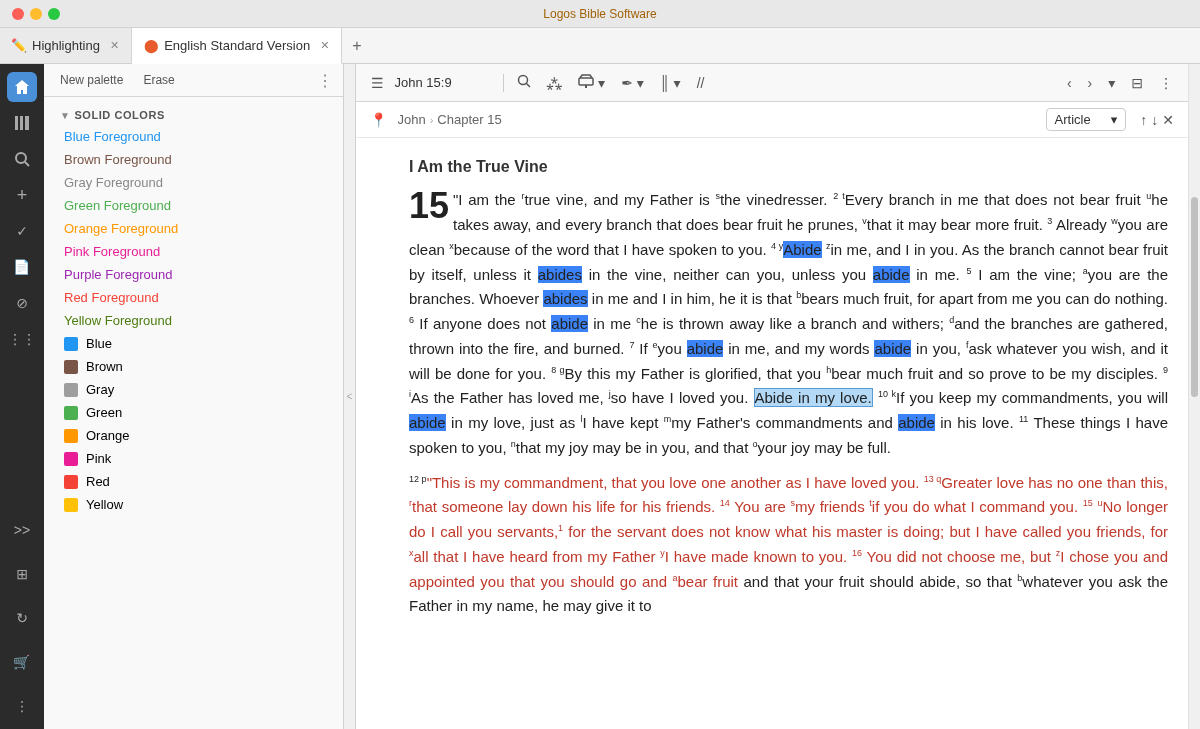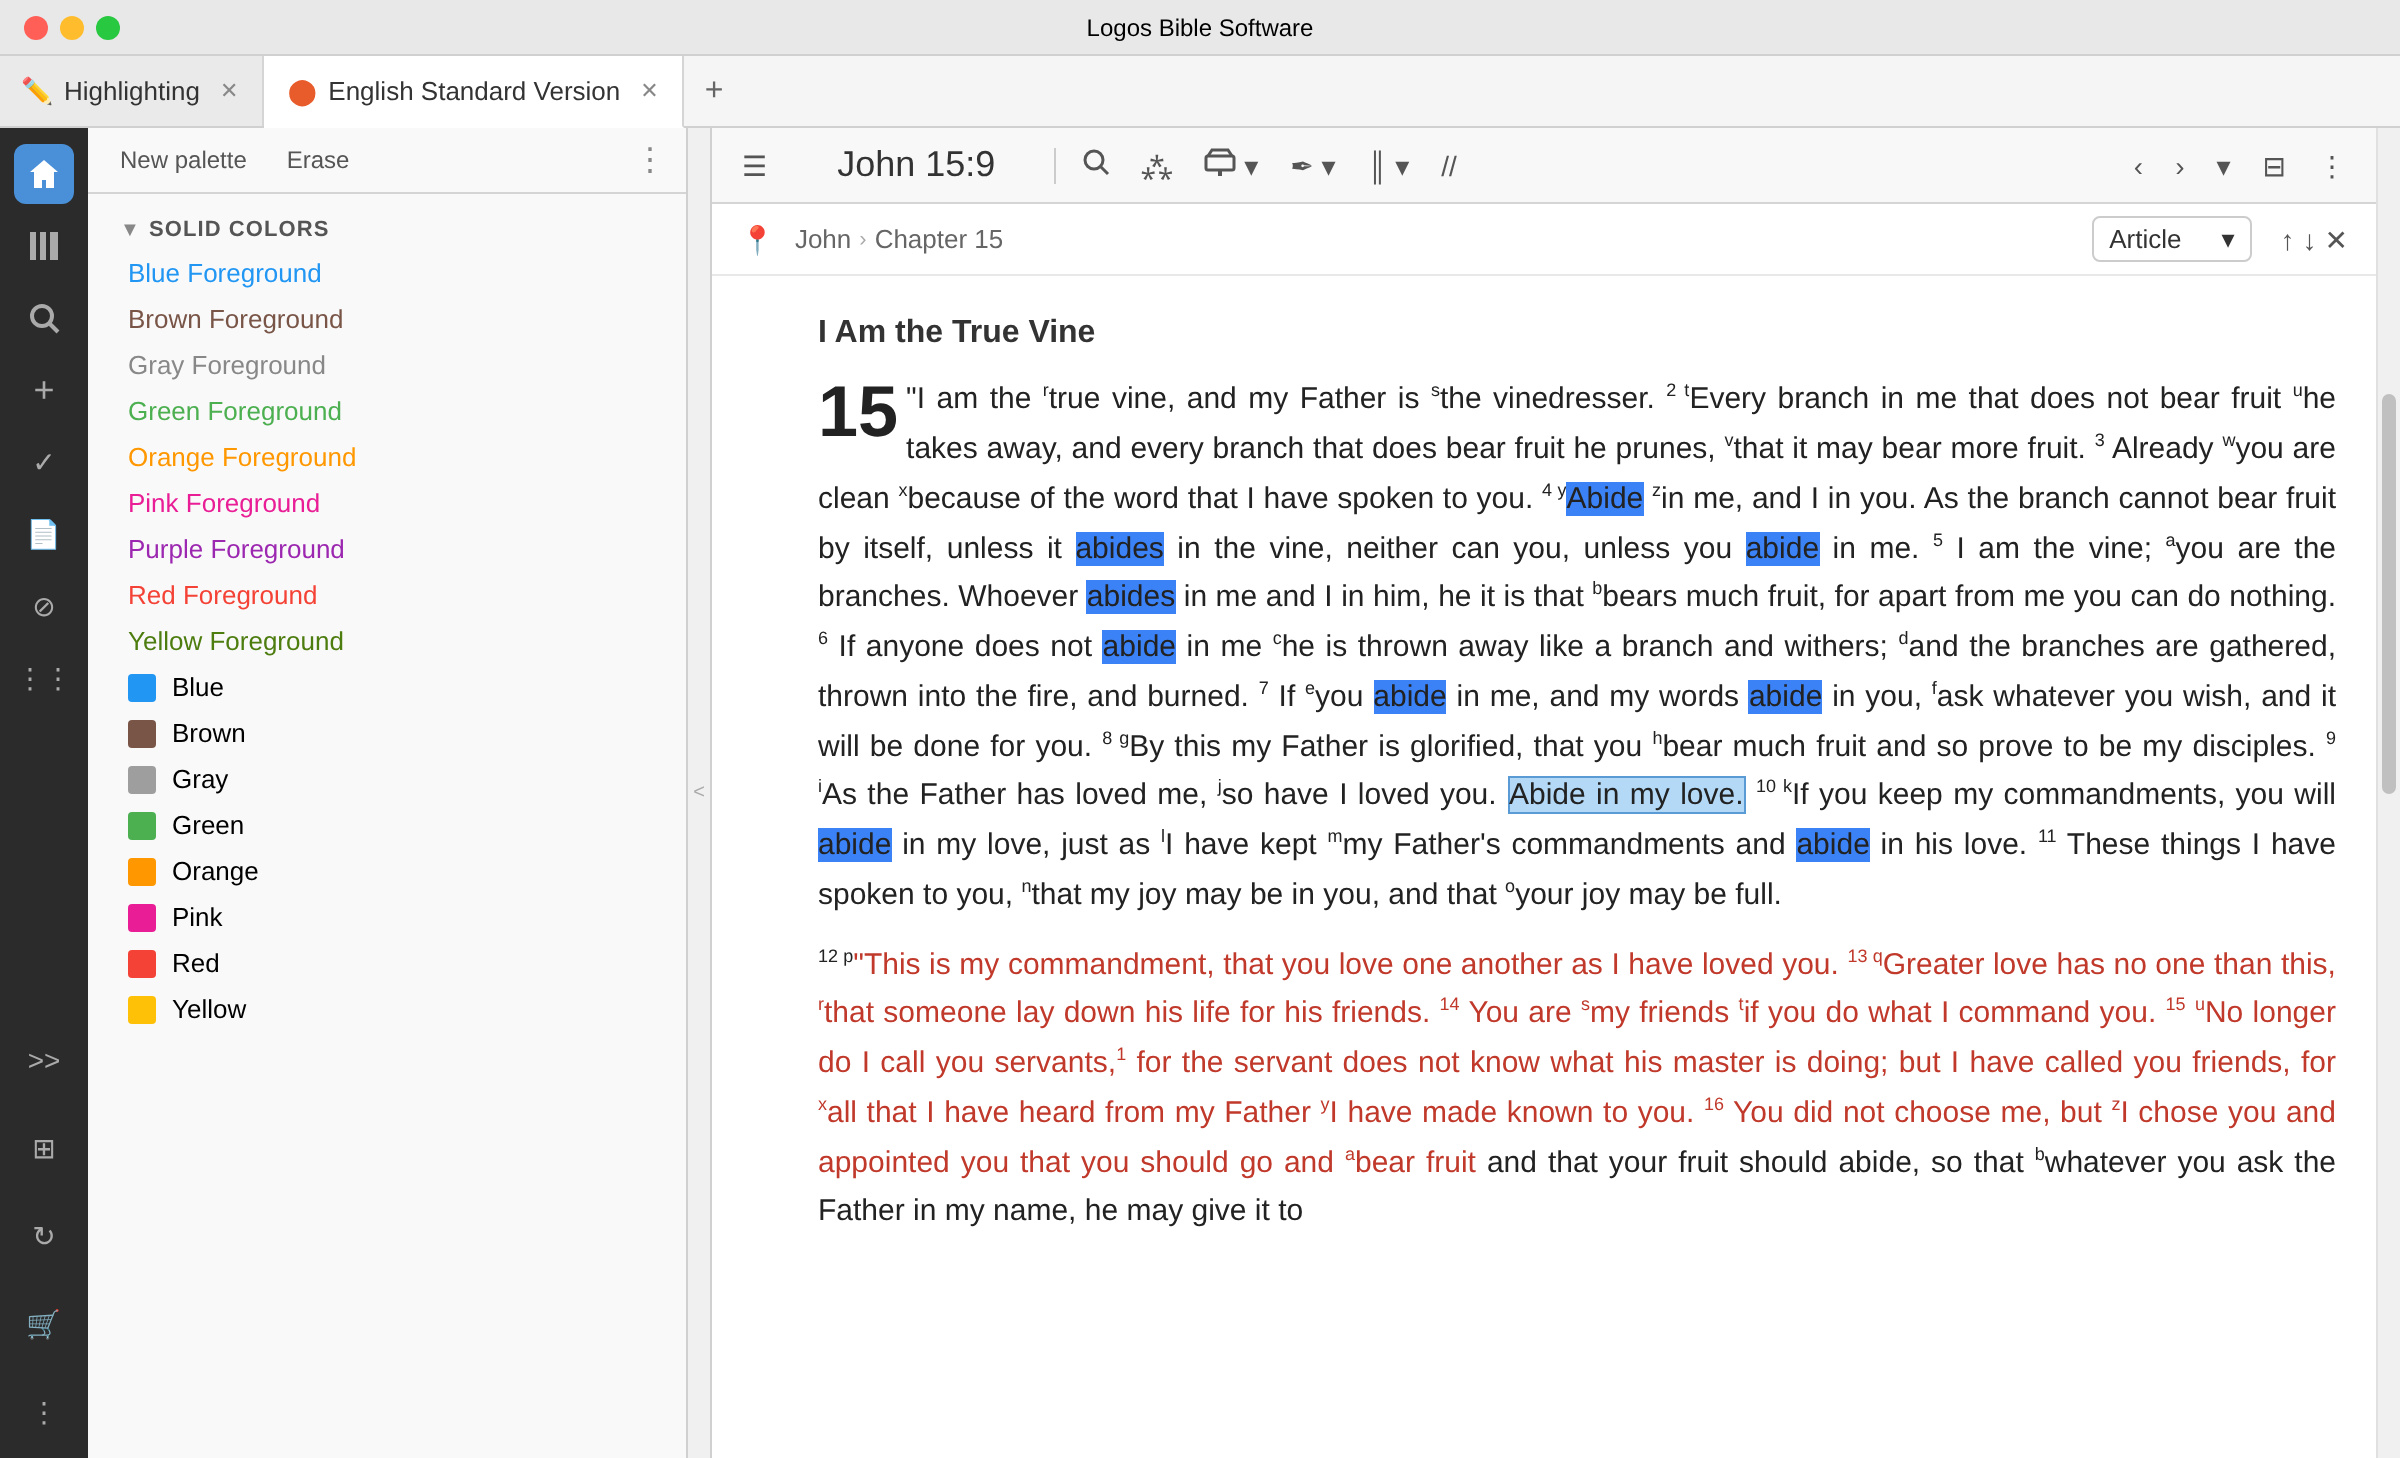--- a/index.html
+++ b/index.html
@@ -23,21 +23,21 @@
     }
     .tb-btn {
       width: 12px; height: 12px;
       border-radius: 50%;
       border: none;
       cursor: pointer;
     }
     .tb-close { background: #ff5f57; }
     .tb-min { background: #ffbd2e; }
     .tb-max { background: #28c840; }
-    .title-bar-text { font-size: 12px; color: #000000; }
+    .title-bar-text { font-size: 12px; color: #a16207; }
 
     
     .tab-bar {
       background: #f5f5f5;
       border-bottom: 1px solid #d0d0d0;
       display: flex;
       align-items: stretch;
       height: 36px;
     }
     .tab {
@@ -164,27 +164,26 @@
     .bible-toolbar-btn {
       background: none;
       border: none;
       cursor: pointer;
       color: #555;
       font-size: 14px;
       padding: 3px 5px;
       border-radius: 3px;
     }
     .bible-ref-input {
-      font-size: 18px;
+      font-size: 13px;
       border: none;
       background: none;
       color: #333;
       width: 100px;
       outline: none;
-      margin-left: 24px;
     }
     .bible-toolbar-sep { width: 1px; height: 18px; background: #ccc; margin: 0 2px; }
     .bible-nav-bar {
       display: flex;
       align-items: center;
       padding: 6px 14px;
       border-bottom: 1px solid #e8e8e8;
       gap: 6px;
     }
     .breadcrumb { font-size: 13px; color: #666; display: flex; align-items: center; gap: 4px; }

